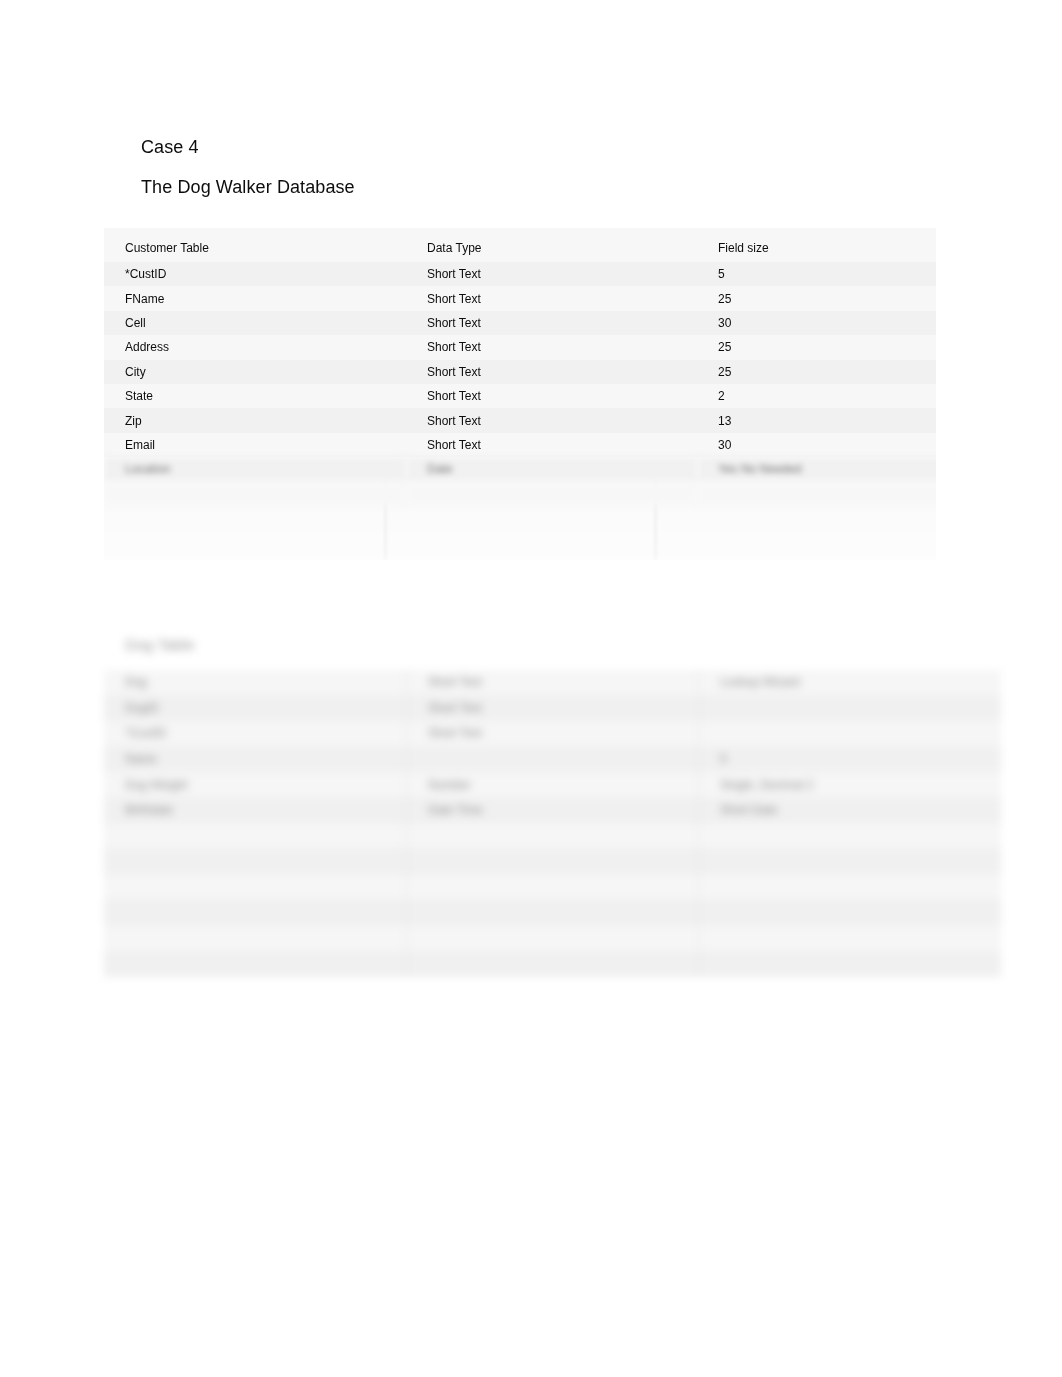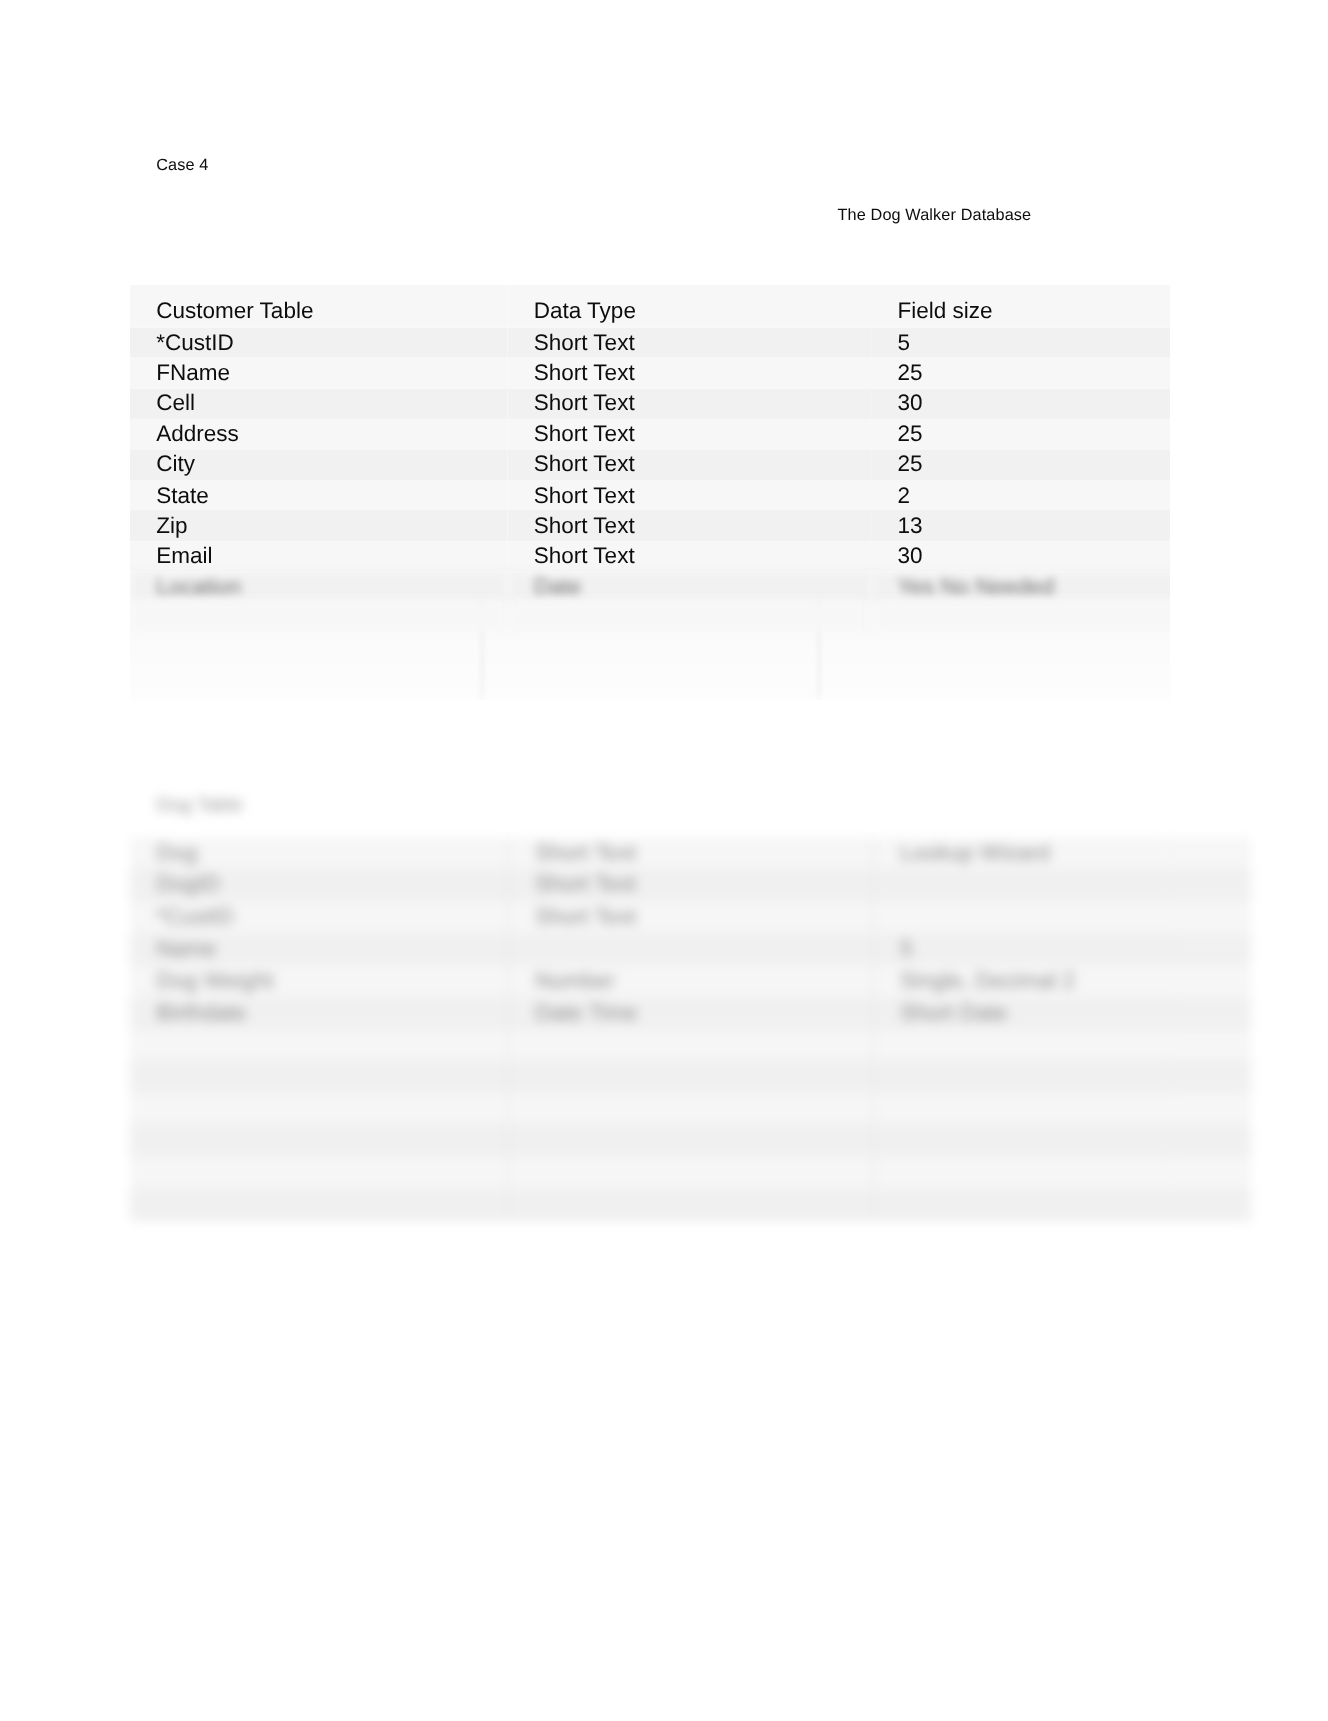--- a/index.html
+++ b/index.html
@@ -23,44 +23,43 @@
   }
 
   
   .doc-heading {
     position: absolute;
     left: 125px;
     top: 120px;
     width: 700px;
   }
   .heading-line {
-    font-size: 13px;
+    font-size: 18px;
     line-height: 23px;
     color: #0d0d0d;
     letter-spacing: 0.1px;
-    margin: 0;
+    margin: 16px;
   }
   .heading-line.second {
     margin-top: 17px;
-    text-align: right;
   }
 
   
   .table-wrap {
     position: absolute;
     left: 104px;
     width: 832px;
     background: #fbfbfb;
   }
 
   .tbl {
     width: 100%;
     border-collapse: collapse;
     table-layout: fixed;
-    font-size: 18px;
+    font-size: 12px;
     color: #0d0d0d;
   }
   .tbl td {
     padding: 0 0 0 21px;
     height: 24.4px;
     vertical-align: middle;
     background: #f4f4f4;
     border: 0;
     white-space: nowrap;
     overflow: hidden;

